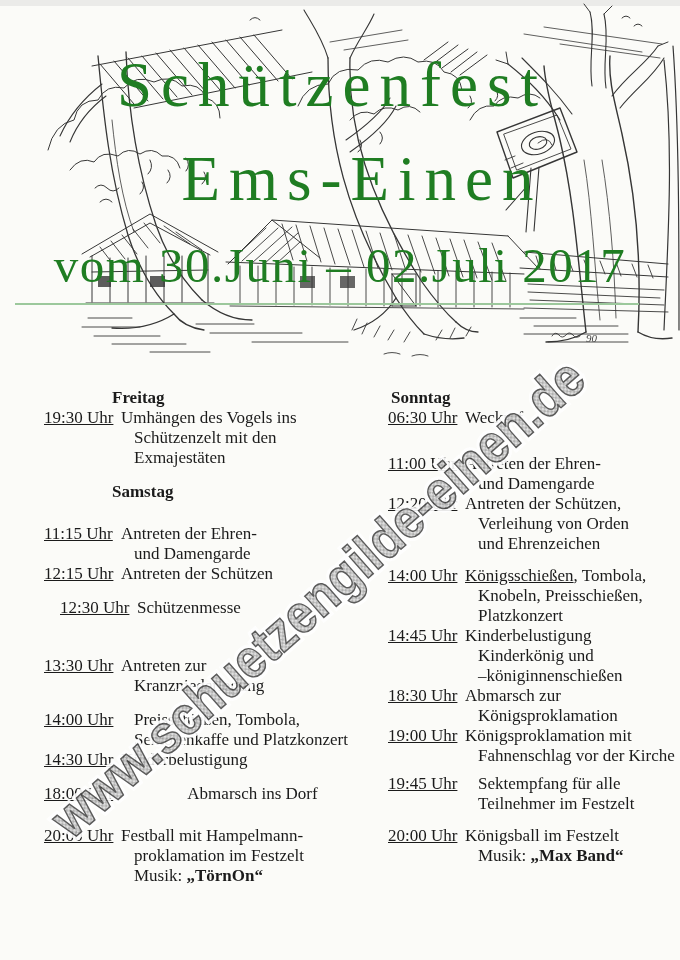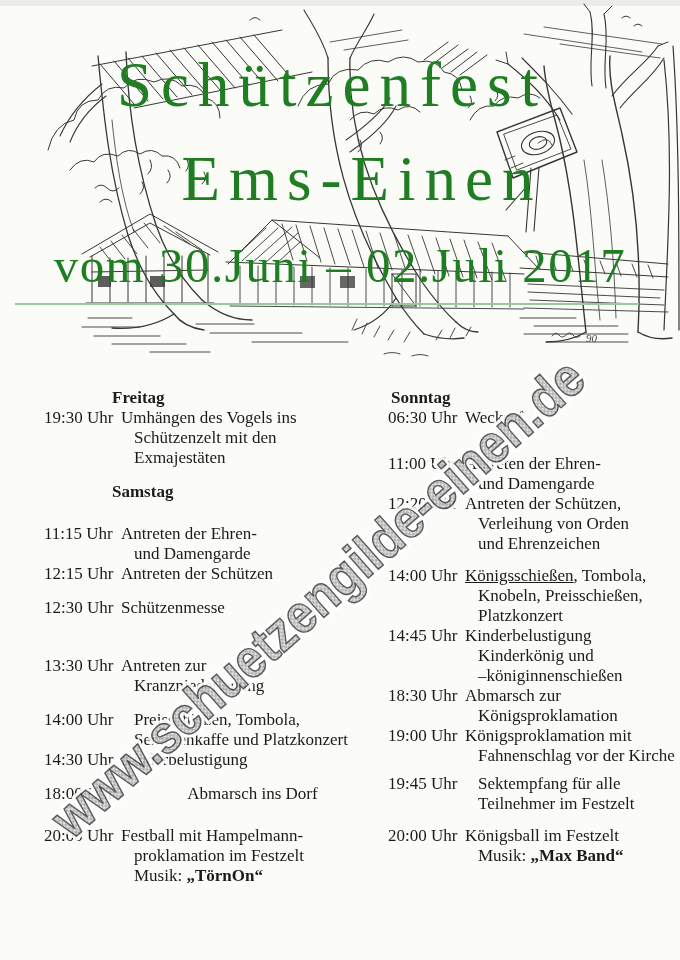--- a/index.html
+++ b/index.html
@@ -20,29 +20,29 @@
   
   .schedule{position:absolute;top:388px;left:0;width:680px;z-index:3;
             font-size:17px;line-height:20px;}
   .col{position:absolute;top:0;}
   .col--left{left:44px;width:340px;}
   .col--right{left:388px;width:304px;}
   .item.heading{font-weight:bold;}
   .col--left .item.heading{margin-left:68px;}
   .col--right .item.heading{margin-left:3px;}
   .item.event{display:flex;}
-  .item.event .time{flex:none;width:68px;white-space:nowrap;}
+  .item.event .time{flex:none;width:68px;white-space:nowrap;text-decoration:underline;}
   .item.event .lines{flex:1;padding-left:9px;}
   .line.cont{padding-left:13px;}
   .seg.b{font-weight:bold;}
   .seg.u{text-decoration:underline;}
   
   .col--left .item:nth-child(3){margin-top:14px;}
   .col--left .item:nth-child(4){margin-top:22px;}
-  .col--left .item:nth-child(6){margin-top:14px;}
+  .col--left .item:nth-child(6){margin-top:14px;margin-left:16px;}
   .col--left .item:nth-child(7){margin-top:38px;}
   .col--left .item:nth-child(8){margin-top:14px;}
   .col--left .item:nth-child(10){margin-top:14px;text-align:center;}
   .col--left .item:nth-child(11){margin-top:22px;}
   .col--right .item:nth-child(3){margin-top:26px;}
   .col--right .item:nth-child(5){margin-top:12px;}
   .col--right .item:nth-child(9){margin-top:8px;}
   .col--right .item:nth-child(10){margin-top:12px;}
   
   .wm{position:absolute;top:0;left:0;z-index:4;pointer-events:none;}

